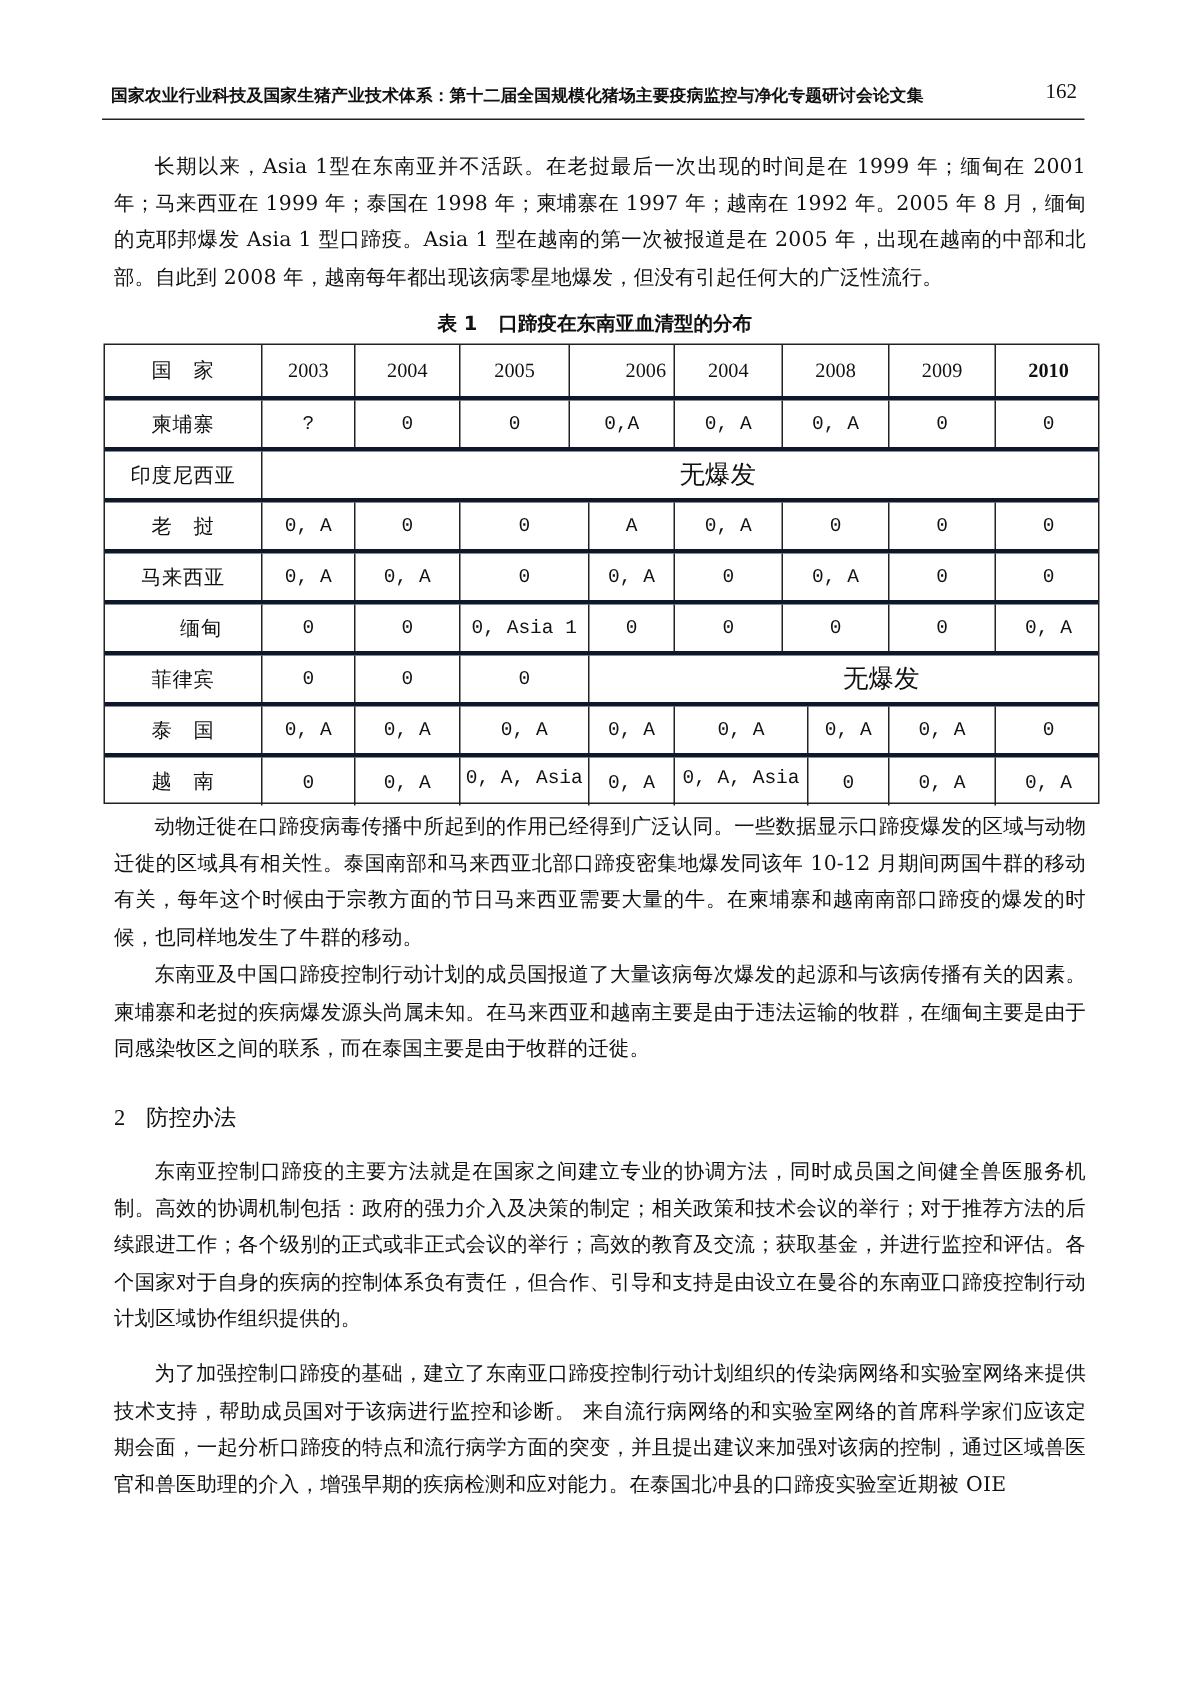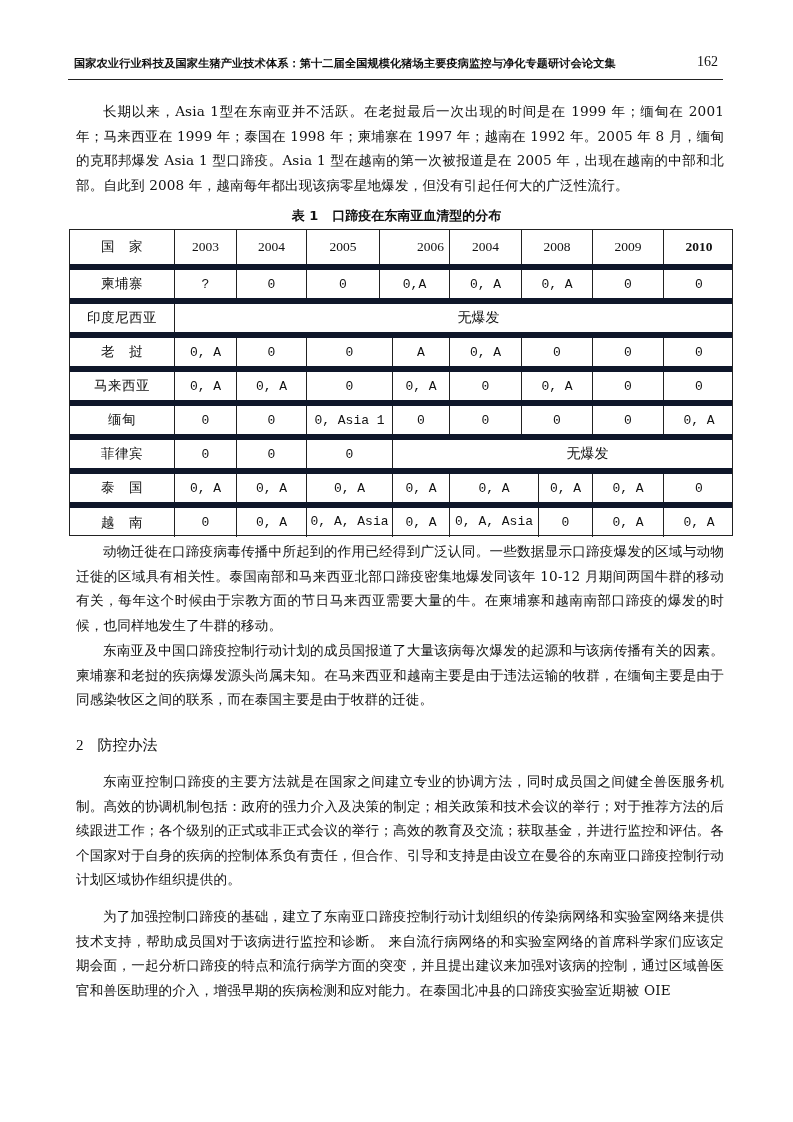--- a/index.html
+++ b/index.html
@@ -30,32 +30,32 @@
       font-family: "DejaVu Sans", sans-serif; font-weight: bold; font-size: 13px;
     }
     .table-caption .num { margin-right: 14px; }
 
     .grid-table {
       position: absolute; left: 69px; top: 229px; width: 664px; height: 307px;
       border-top: 1.2px solid #222; border-bottom: 1.2px solid #222;
       border-left: 1px solid #222; border-right: 1px solid #222;
       box-sizing: border-box;
     }
-    .grid-row { position: absolute; left: 0; width: 100%; height: 34px; border-top: 6px solid #0f172a; box-sizing: border-box; }
+    .grid-row { position: absolute; left: 0; width: 100%; height: 34px; border-top: 3px solid #0f172a; box-sizing: border-box; }
     .grid-row.first { border-top: none; }
     .cell {
       position: absolute; top: 0; height: 100%;
       display: flex; align-items: center; justify-content: center;
       border-left: 1px solid #222; box-sizing: border-box;
       font-family: "DejaVu Serif", serif; font-size: 12.5px; white-space: nowrap;
     }
     .cell.country { border-left: none; font-size: 13.5px; letter-spacing: 0.5px; }
     .cell.year { font-family: "Liberation Serif", serif; font-size: 13.5px; }
     .cell.val { font-family: "Liberation Mono", monospace; font-size: 13px; }
-    .cell.span { font-size: 14px; padding-left: 48px; }
+    .cell.span { font-size: 17px; padding-left: 48px; }
 
     .section-heading {
       position: absolute; left: 76px; top: 736px;
       font-family: Liberation Serif, serif; font-size: 15px;
     }
     .section-heading .sec-num { margin-right: 14px; }
   </style>
 </head>
 <body>
 
@@ -118,21 +118,21 @@
     <div class="cell val" style="left:166px;width:70px;">0, A</div>
     <div class="cell val" style="left:236px;width:86px;">0</div>
     <div class="cell val" style="left:322px;width:57px;">0, A</div>
     <div class="cell val" style="left:379px;width:72px;">0</div>
     <div class="cell val" style="left:451px;width:71px;">0, A</div>
     <div class="cell val" style="left:522px;width:71px;">0</div>
     <div class="cell val" style="left:593px;width:71px;">0</div>
   </div>
 
   <div class="grid-row" style="top:170px;">
-    <div class="cell country" style="left:0;width:104px;">缅甸</div>
+    <div class="cell country" style="left:12px;width:104px;">缅甸</div>
     <div class="cell val" style="left:104px;width:62px;">0</div>
     <div class="cell val" style="left:166px;width:70px;">0</div>
     <div class="cell val" style="left:236px;width:86px;">0, Asia 1</div>
     <div class="cell val" style="left:322px;width:57px;">0</div>
     <div class="cell val" style="left:379px;width:72px;">0</div>
     <div class="cell val" style="left:451px;width:71px;">0</div>
     <div class="cell val" style="left:522px;width:71px;">0</div>
     <div class="cell val" style="left:593px;width:71px;">0, A</div>
   </div>
 

